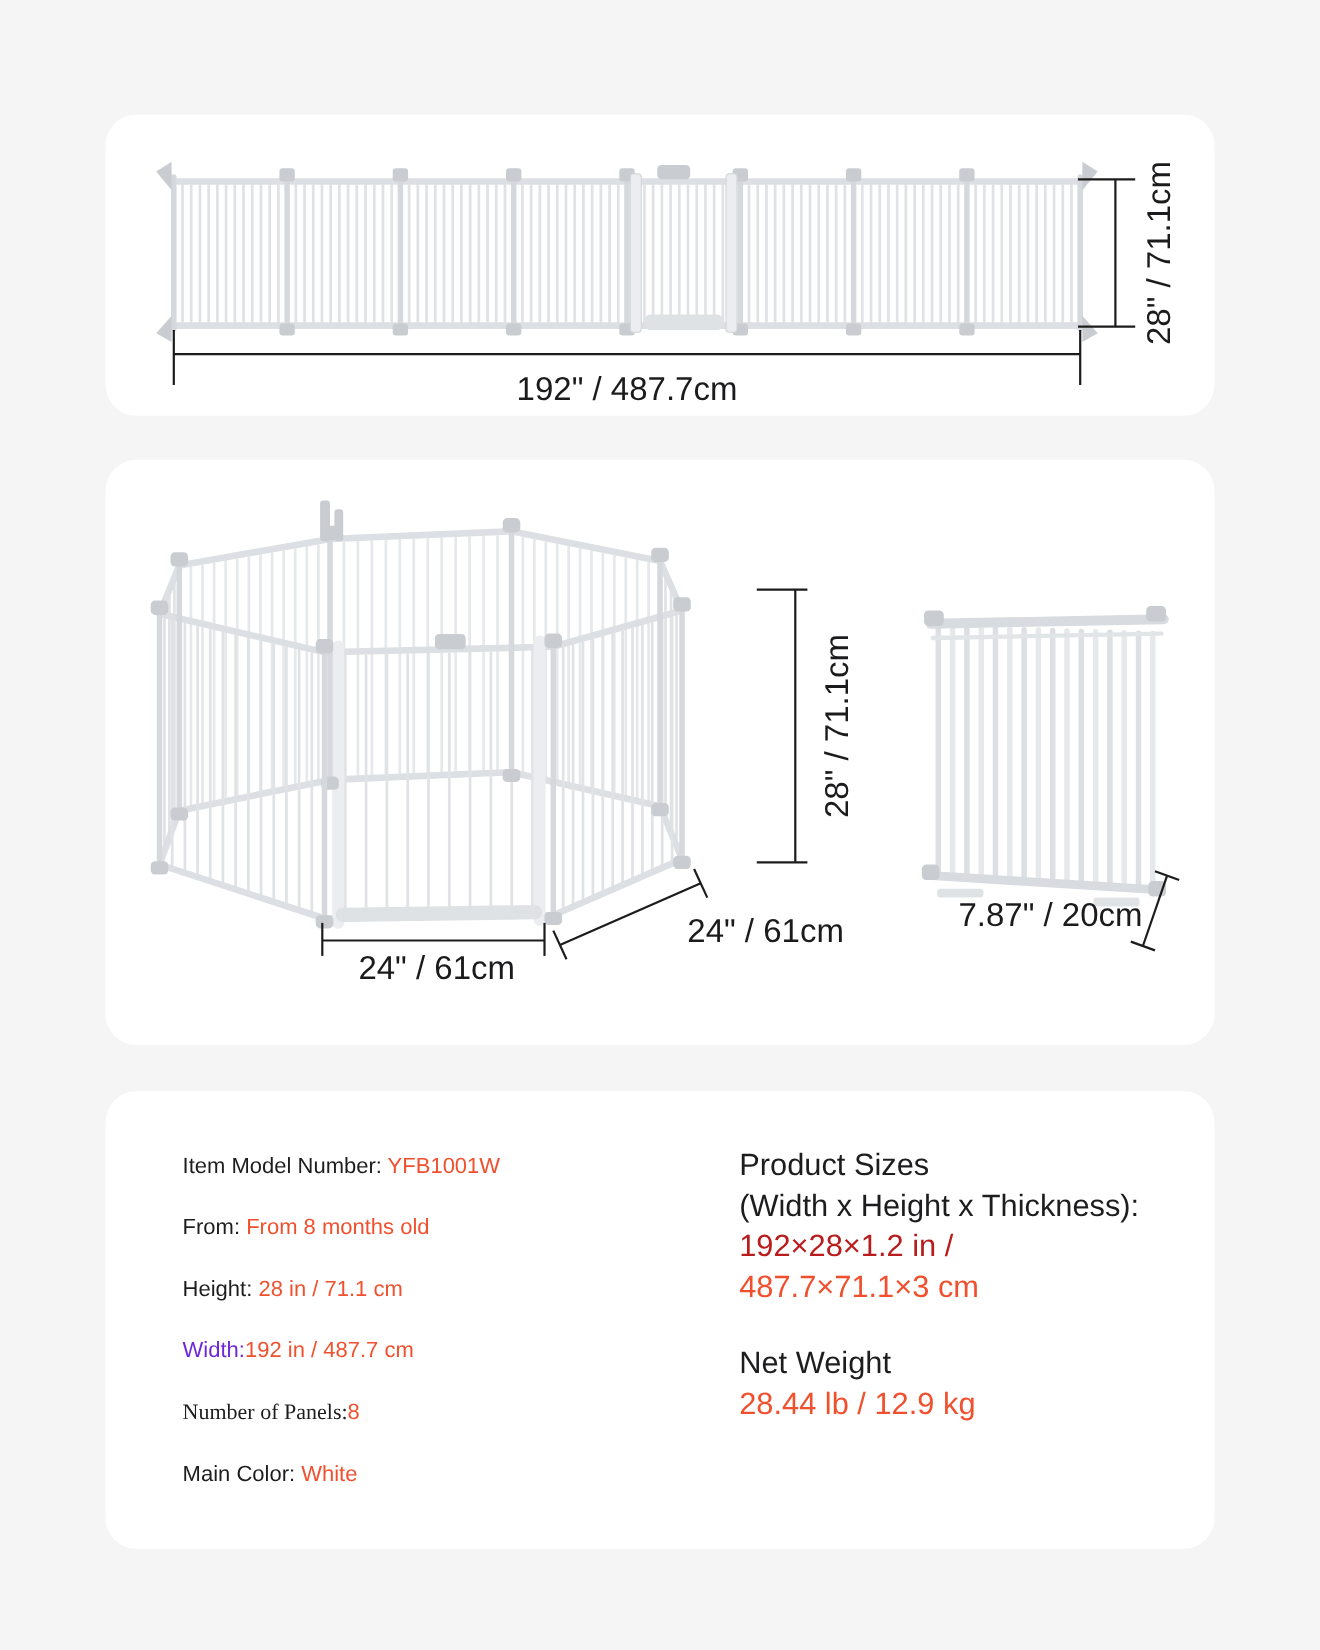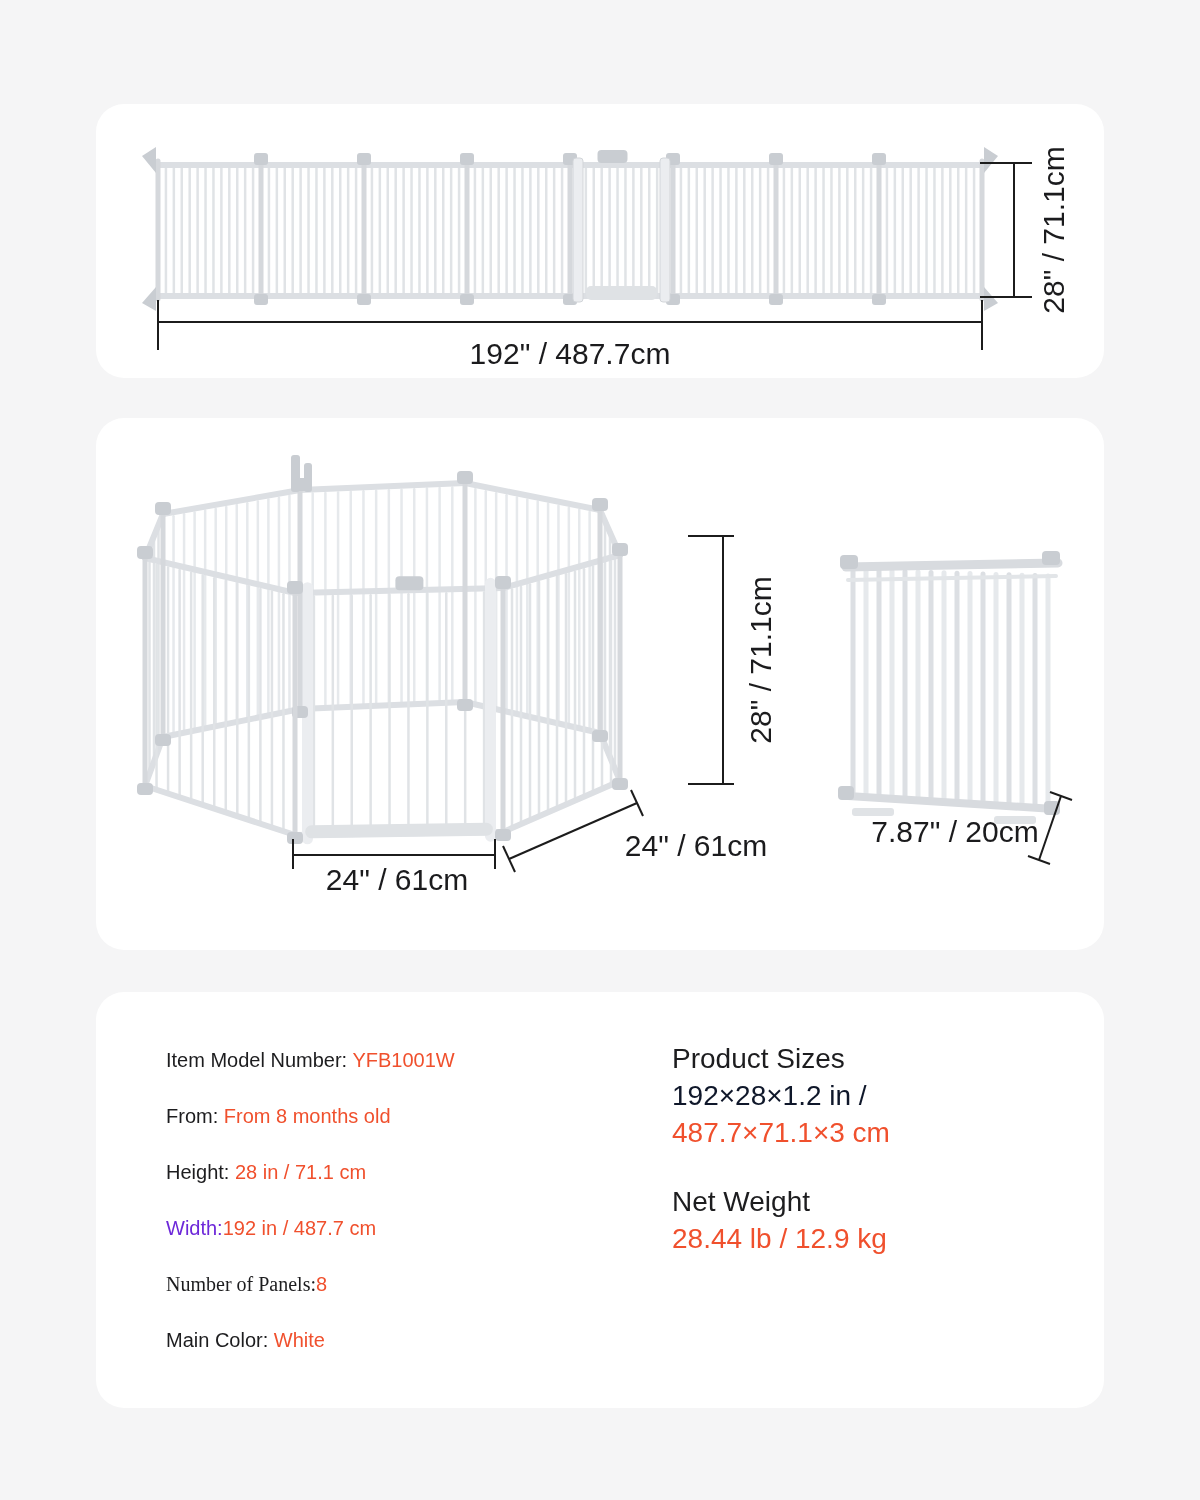--- a/index.html
+++ b/index.html
@@ -360,21 +360,22 @@
     <div class="spec-row" style="color: rgb(29, 29, 31);"><span class="spec-label" style="color: rgb(29, 29, 31);">Item Model Number: </span><span class="spec-value" style="color: rgb(240, 80, 45);">YFB1001W</span></div>
     <div class="spec-row" style="color: rgb(29, 29, 31);"><span class="spec-label" style="color: rgb(29, 29, 31);">From: </span><span class="spec-value" style="color: rgb(240, 80, 45);">From 8 months old</span></div>
     <div class="spec-row" style="color: rgb(29, 29, 31);"><span class="spec-label" style="color: rgb(29, 29, 31);">Height: </span><span class="spec-value" style="color: rgb(240, 80, 45);">28 in / 71.1 cm</span></div>
     <div class="spec-row" style="color: rgb(29, 29, 31);"><span class="spec-label" style="color: #6d28d9;">Width:</span><span class="spec-value" style="color: rgb(240, 80, 45);">192 in / 487.7 cm</span></div>
     <div class="spec-row" style="color: rgb(29, 29, 31);"><span class="spec-label" style="color: rgb(29, 29, 31); font-family: Liberation Serif, serif;">Number of Panels:</span><span class="spec-value" style="color: rgb(240, 80, 45);">8</span></div>
     <div class="spec-row" style="color: rgb(29, 29, 31);"><span class="spec-label" style="color: rgb(29, 29, 31);">Main Color: </span><span class="spec-value" style="color: rgb(240, 80, 45);">White</span></div>
   </div>
   <div class="spec-col-right">
     <div class="spec-block" style="color: rgb(29, 29, 31);">
       <div class="spec-label" style="color: rgb(29, 29, 31);">Product Sizes</div>
-      <div class="spec-value" style="color: #0f172a;">192×28×1.2 in /</div>
+      <div class="spec-label" style="color: rgb(29, 29, 31);">(Width x Height x Thickness):</div>
+      <div class="spec-value" style="color: #b91c1c;">192×28×1.2 in /</div>
       <div class="spec-value" style="color: rgb(240, 80, 45);">487.7×71.1×3 cm</div>
     </div>
     <div class="spec-block" style="color: rgb(29, 29, 31); margin-top: 32px;">
       <div class="spec-label" style="color: rgb(29, 29, 31);">Net Weight</div>
       <div class="spec-value" style="color: rgb(240, 80, 45);">28.44 lb / 12.9 kg</div>
     </div>
   </div>
 </div>
 
 </body></html>

